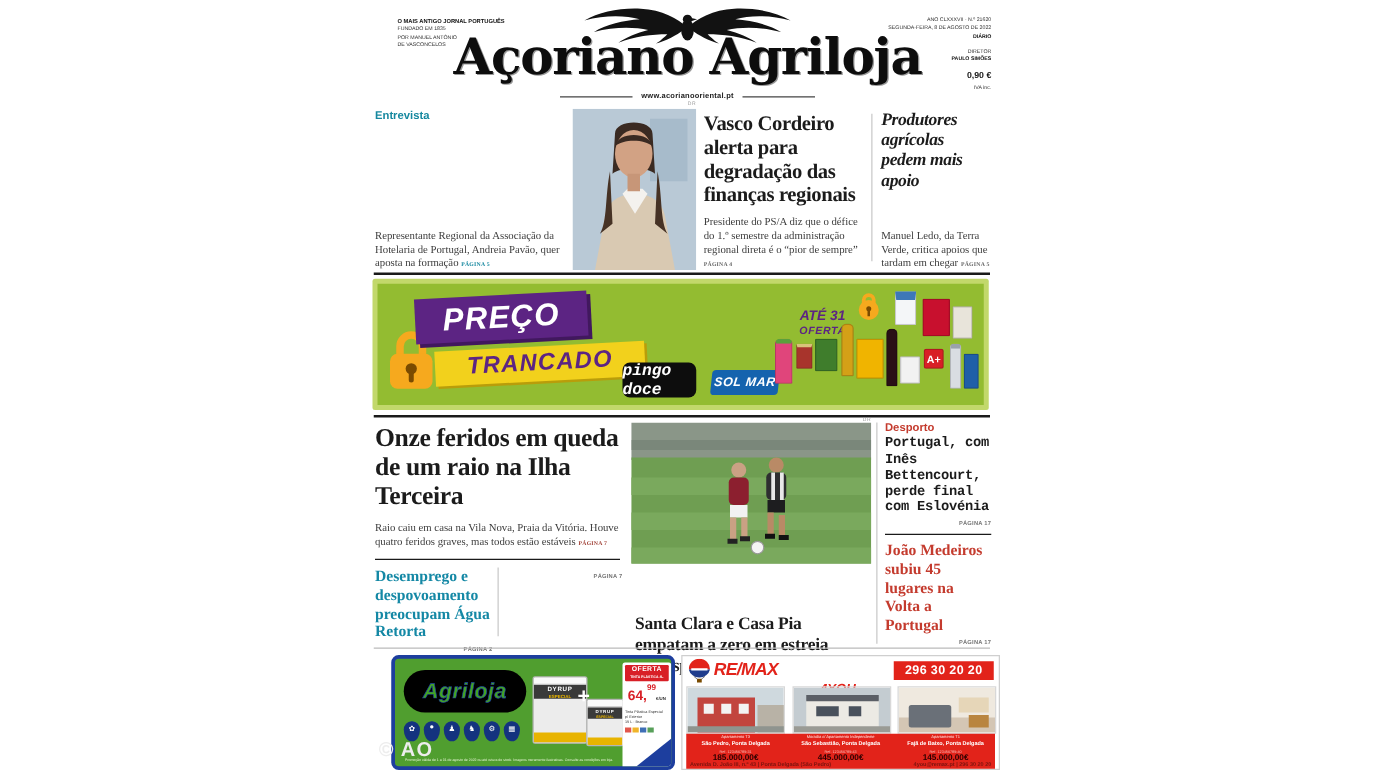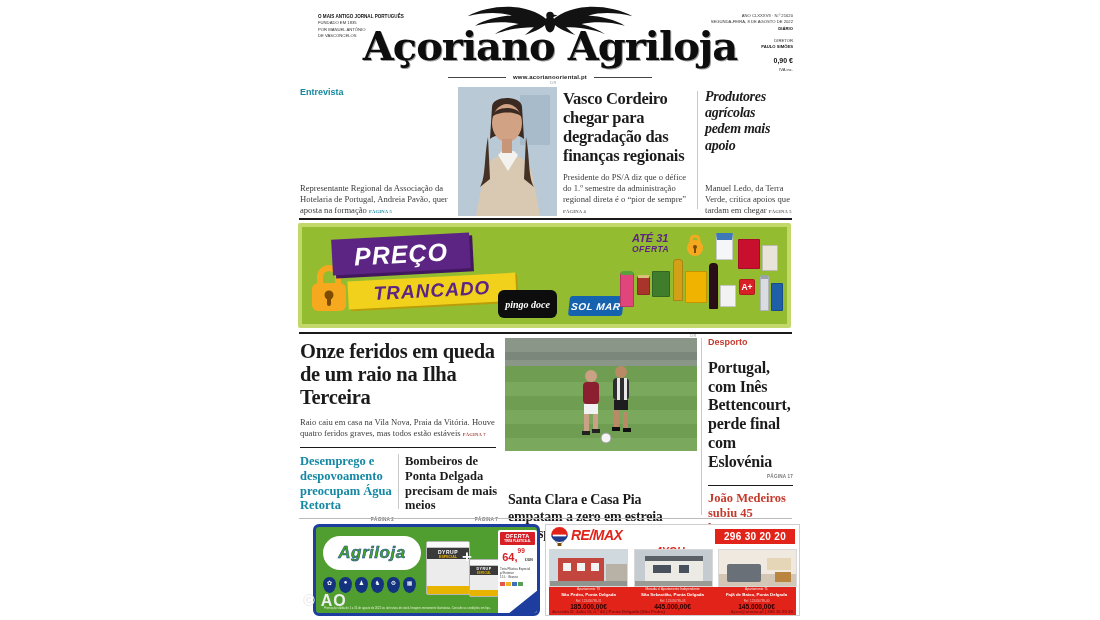--- a/index.html
+++ b/index.html
@@ -50,27 +50,27 @@
   .pd { left:3px; top:223px; width:493px; height:105px; background:#c2d86b; border-radius:2px; padding:4px; }
   .pd-in { position:relative; width:100%; height:100%; background:#93bc31; overflow:hidden; }
   .preco { left:30px; top:9px; width:138px; height:36px; background:#5c2483; transform:rotate(-3deg);
     display:flex; align-items:center; justify-content:center; box-shadow:3px 3px 0 #41185e; }
   .preco span { color:#fff; font-weight:800; font-style:italic; font-size:25px; letter-spacing:1px; }
   .trancado { left:46px; top:50px; width:168px; height:28px; background:#f2d11c; transform:rotate(-3deg);
     display:flex; align-items:center; justify-content:center; box-shadow:2px 2px 0 #b99d0a; }
   .trancado span { color:#5c2483; font-weight:800; font-style:italic; font-size:19px; letter-spacing:1px; }
   .pd-msg { left:198px; top:7px; width:120px; color:#5c2483; font-weight:800; font-style:italic;
     font-size:13.5px; line-height:1.12; }
-  .until { left:330px; top:5px; width:52px; color:#5c2483; font-weight:800; font-style:italic; }
+  .until { left:330px; top:20px; width:52px; text-align:center; color:#5c2483; font-weight:800; font-style:italic; }
   .until .u1 { font-size:11px; } .until .u2 { font-size:8.5px; letter-spacing:.5px; }
   .lock-sm { left:383px; top:6px; width:20px; height:24px; }
   .lock-big { left:6px; top:36px; width:42px; height:50px; }
   .pingo { left:196px; top:63px; width:59px; height:28px; background:#0d0d0d; border-radius:6px;
     display:flex; align-items:center; justify-content:center; }
-  .pingo span { color:#fff; font-family:Liberation Serif, serif; font-style:italic; font-weight:700; font-size:10px; }
+  .pingo span { color:#fff; font-family:Liberation Mono, monospace; font-style:italic; font-weight:700; font-size:13px; }
   .solmar { left:267px; top:69px; width:54px; height:20px; background:#1563ae; border-radius:3px; transform:skewX(-6deg);
     display:flex; align-items:center; justify-content:center; }
   .solmar span { color:#fff; font-weight:800; font-style:italic; font-size:10px; letter-spacing:.5px; }
   .prod { position:absolute; border:0.5px solid rgba(0,0,0,.18); border-radius:1px; }
   .aplus { display:flex; align-items:center; justify-content:center; background:#d81f26; color:#fff;
     font-weight:800; font-size:8.5px; border-radius:2px; }
   .hr2 { left:4px; top:332px; width:493px; }
 
   
   .lead { left:5px; top:340px; width:201px; }
@@ -82,30 +82,30 @@
   .brief1 h3 { font-size:12.5px; line-height:1.18; color:#1488a5; }
   .brief2 h3 { font-size:12.5px; line-height:1.18; color:#1b1b1b; }
   .brief-ref { display:block; text-align:right; margin-top:4px; color:#777; }
   .vd2 { left:103px; top:454px; height:55px; }
   .credit2 { left:330px; top:332.5px; width:72px; text-align:right; }
   .soccer { left:210px; top:338px; width:192px; height:113px; overflow:hidden; }
   .match { left:213px; top:458px; width:189px;margin-top:34px; }
   .match h3 { font-size:14px; line-height:1.2; letter-spacing:-.2px; }
   .vd3 { left:406px; top:338px; height:177px; }
   .sport { left:413px; top:337px; width:85px; }
-  .sport h3 { font-size:16px; line-height:1.17; margin-top:12px; letter-spacing:-.2px; }
+  .sport h3 { font-size:11px; line-height:1.17; margin-top:2px; letter-spacing:-.2px;font-family:Liberation Mono, monospace; }
   .sport h4 { font-size:12.5px; line-height:1.2; color:#c43b2e; font-family:"Liberation Serif", serif; font-weight:700; }
   .sport .rule { width:85px; height:1px; background:#1a1a1a; margin:6px 0 5px; }
   .sref { display:block; text-align:right; margin-top:3px; color:#777; }
   .hr4 { left:4px; top:518px; width:493px; height:1px; background:#bbb; }
 
   
   .agri { left:18px; top:524px; width:227px; height:92px; background:#509e2f;
     border:3px solid #1d3e9e; border-radius:6px; overflow:hidden; }
-  .agri-logo { left:7px; top:9px; width:98px; height:34px; background:#ffffff; border-radius:17px;
+  .agri-logo { left:7px; top:9px; width:98px; height:34px; background:#000000; border-radius:17px;
     display:flex; align-items:center; justify-content:center; }
   .agri-logo span { color:#43a524; font-weight:800; font-style:italic; font-size:17px;
     -webkit-text-stroke:.5px #1d3e9e; letter-spacing:.5px; }
   .pins { left:7px; top:50px; display:flex; gap:3px; }
   .pin { width:13px; height:16px; background:#14337f; border-radius:50% 50% 50% 50% / 45% 45% 60% 60%;
     color:#fff; font-size:6px; display:flex; align-items:flex-start; justify-content:center; padding-top:2px; }
   .bucket { position:absolute; background:#ececec; border:1px solid #b5b5b5; border-radius:2px; overflow:hidden; }
   .bk-lid { height:6px; background:#fafafa; border-bottom:1px solid #c2c2c2; }
   .bk-label { background:#3a3a3a; color:#fff; text-align:center; }
   .bk-brand { font-size:5px; font-weight:700; letter-spacing:.5px; padding-top:1px; }
@@ -196,21 +196,21 @@
     <path d="M40 68 L50 84 L60 68 L56 64 L44 64 Z" fill="#f4f2ee"></path>
     <path d="M34 20 C34 8 64 8 64 20 L66 52 C60 46 38 46 32 52 Z" fill="#3a2a22"></path>
     <ellipse cx="49" cy="36" rx="15" ry="19" fill="#d2a284"></ellipse>
     <path d="M34 30 C36 18 62 18 64 30 C58 24 40 24 34 30 Z" fill="#3a2a22"></path>
     <rect x="44" y="52" width="10" height="14" fill="#c79678"></rect>
     <path d="M30 50 C26 70 28 90 22 100 L32 92 Z" fill="#463225"></path>
     <path d="M68 50 C72 70 70 90 76 100 L66 92 Z" fill="#463225"></path>
   </svg>
 
   <div class="abs col2">
-    <h2 class="hserif">Vasco Cordeiro chegar para degradação das finanças regionais</h2>
+    <h2 class="hserif">Vasco Cordeiro alerta para degradação das finanças regionais</h2>
     <p class="summary"><span>Presidente do PS/A diz que o défice do 1.º semestre da administração regional direta é o “pior de sempre”</span>
       <span class="pref" style="color:#666">PÁGINA 4</span></p>
   </div>
 
   <div class="abs vdiv vd1"></div>
 
   <div class="abs col3">
     <h2 class="hserif">Produtores agrícolas pedem mais apoio</h2>
     <p class="summary"><span>Manuel Ledo, da Terra Verde, critica apoios que tardam em chegar</span>
       <span class="pref" style="color:#666">PÁGINA 5</span></p>
@@ -281,21 +281,20 @@
   </div>
 
   <div class="abs hr3"></div>
 
   <div class="abs brief1">
     <h3 class="hserif">Desemprego e despovoamento preocupam Água Retorta</h3>
     <span class="pref brief-ref">PÁGINA 2</span>
   </div>
   <div class="abs vdiv vd2"></div>
   <div class="abs brief2">
-    <h3 class="hserif">Bombeiros de Ponta Delgada precisam de mais meios</h3>
     <span class="pref brief-ref">PÁGINA 7</span>
   </div>
 
   <div class="abs credit credit2">DR</div>
 
   <svg class="abs soccer" viewBox="0 0 192 113">
     <rect width="192" height="30" fill="#8a9688"></rect>
     <rect y="14" width="192" height="8" fill="#6f7d72" opacity=".6"></rect>
     <rect y="28" width="192" height="85" fill="#6f9e52"></rect>
     <rect y="44" width="192" height="14" fill="#7aa95d"></rect>

